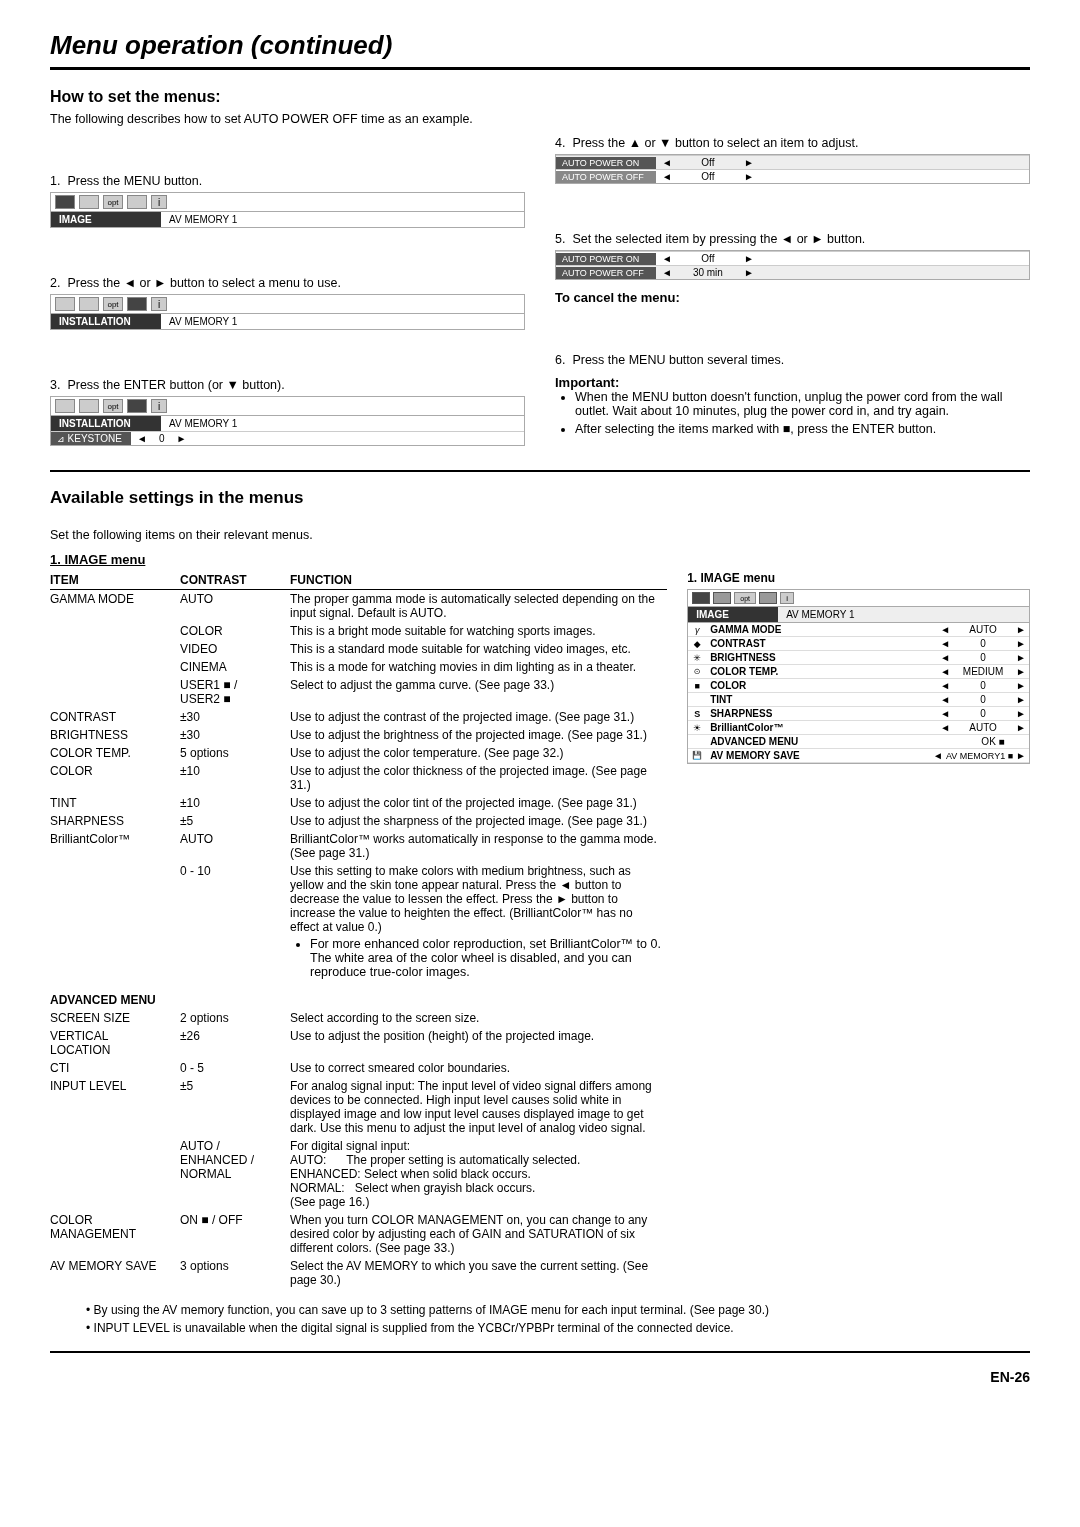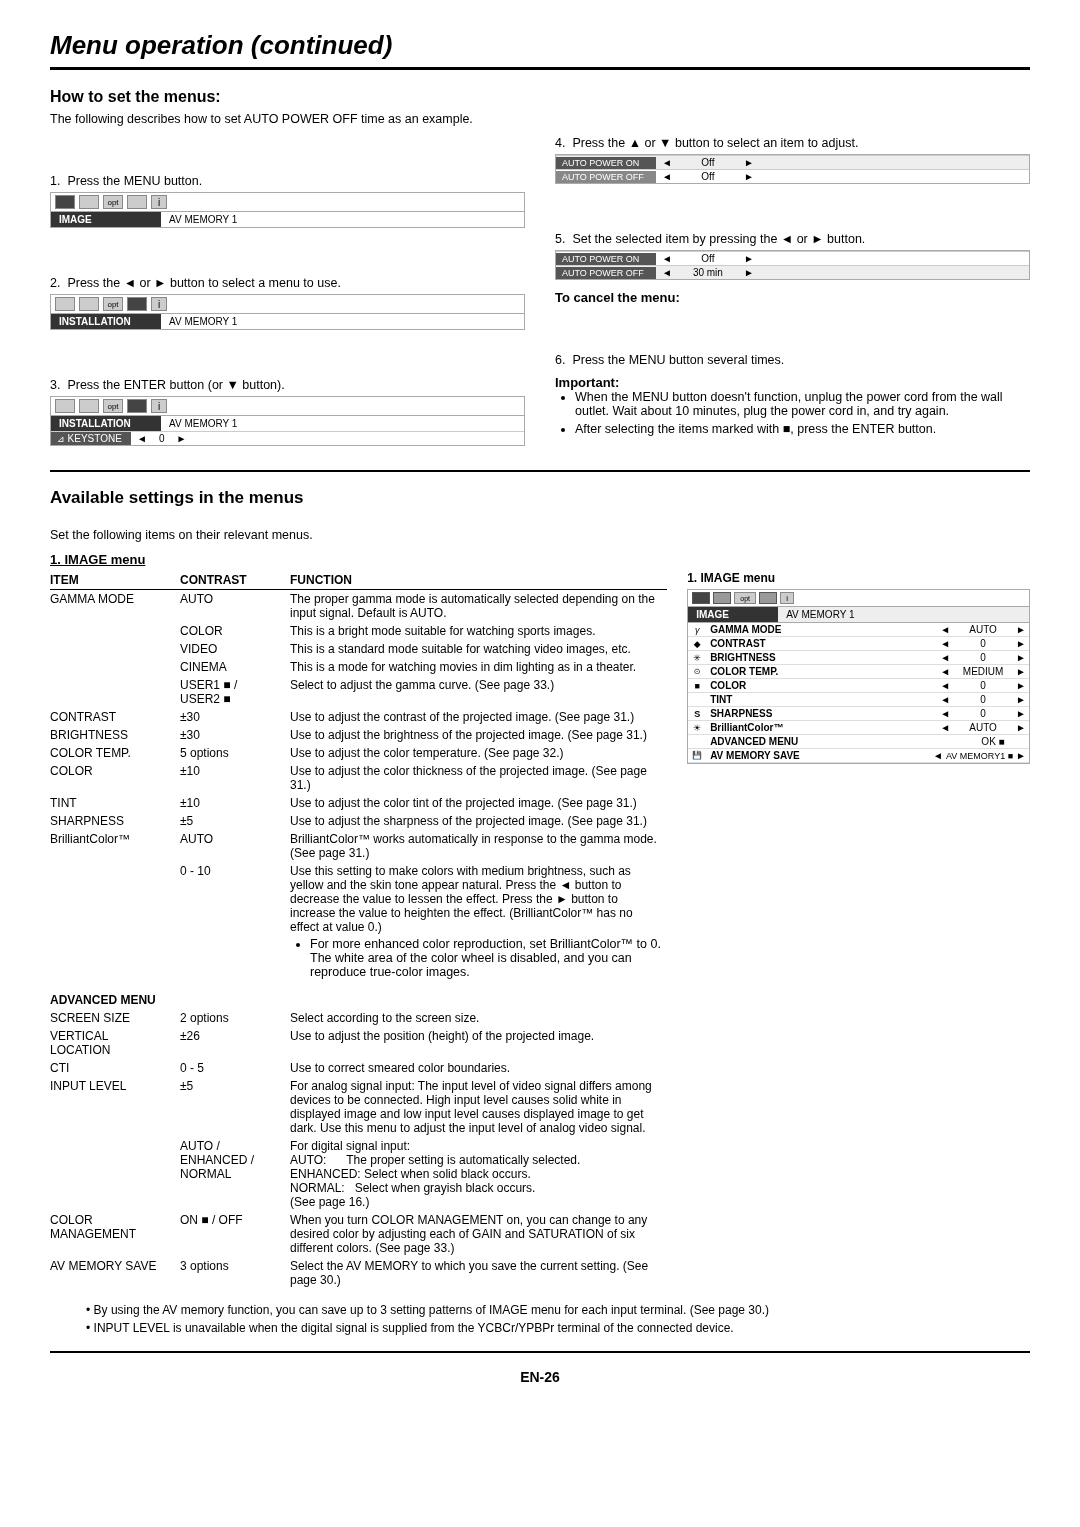--- a/index.html
+++ b/index.html
@@ -237,21 +237,21 @@
     .footer-notes {
       margin-top: 14px;
       font-size: 12px;
       margin-left: 36px;
     }
     .footer-notes p {
       margin-bottom: 4px;
     }
 
     .page-number {
-      text-align: center;
+      text-align: right;
       font-size: 14px;
       font-weight: bold;
       margin-top: 14px;
     }
 
     .two-col-avail {
       display: flex;
       gap: 20px;
       margin-top: 4px;
     }

